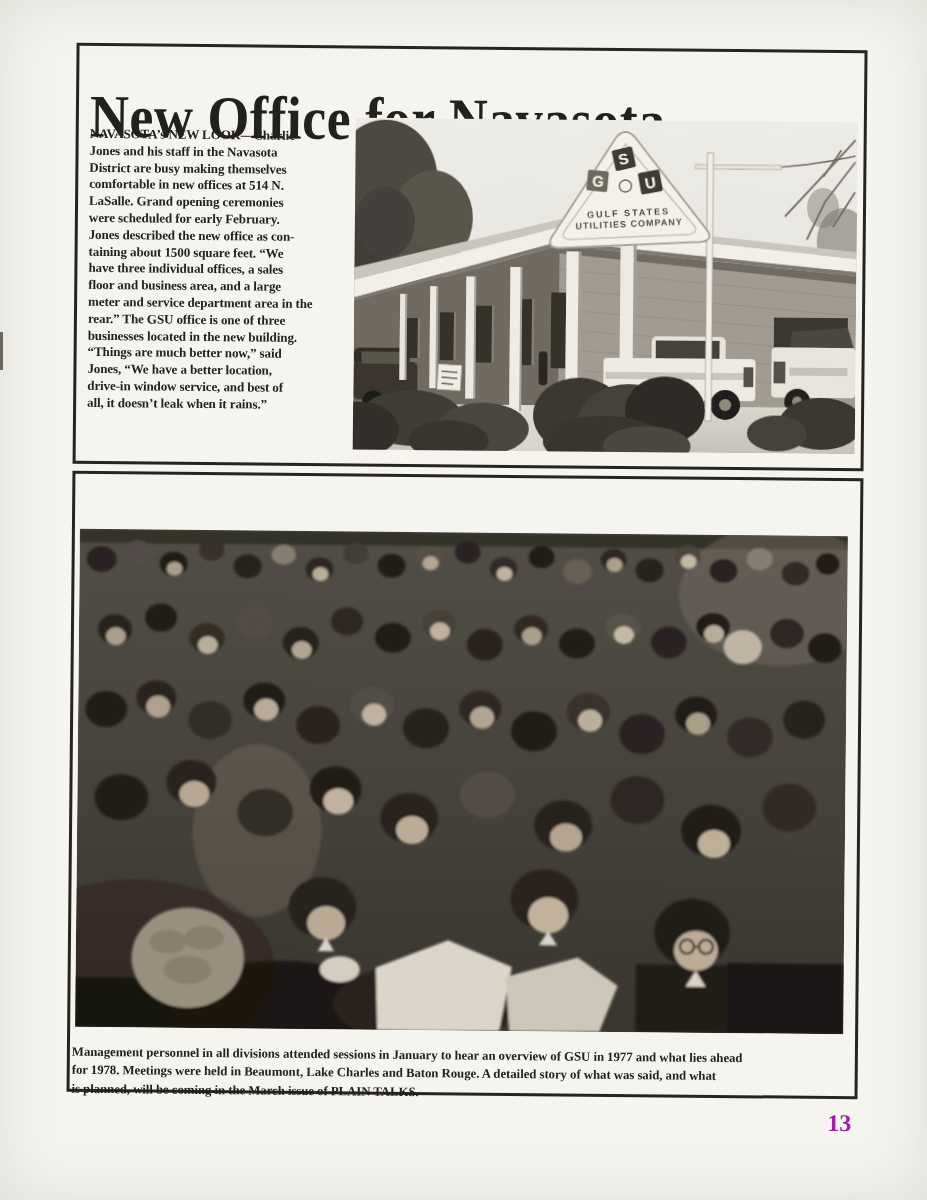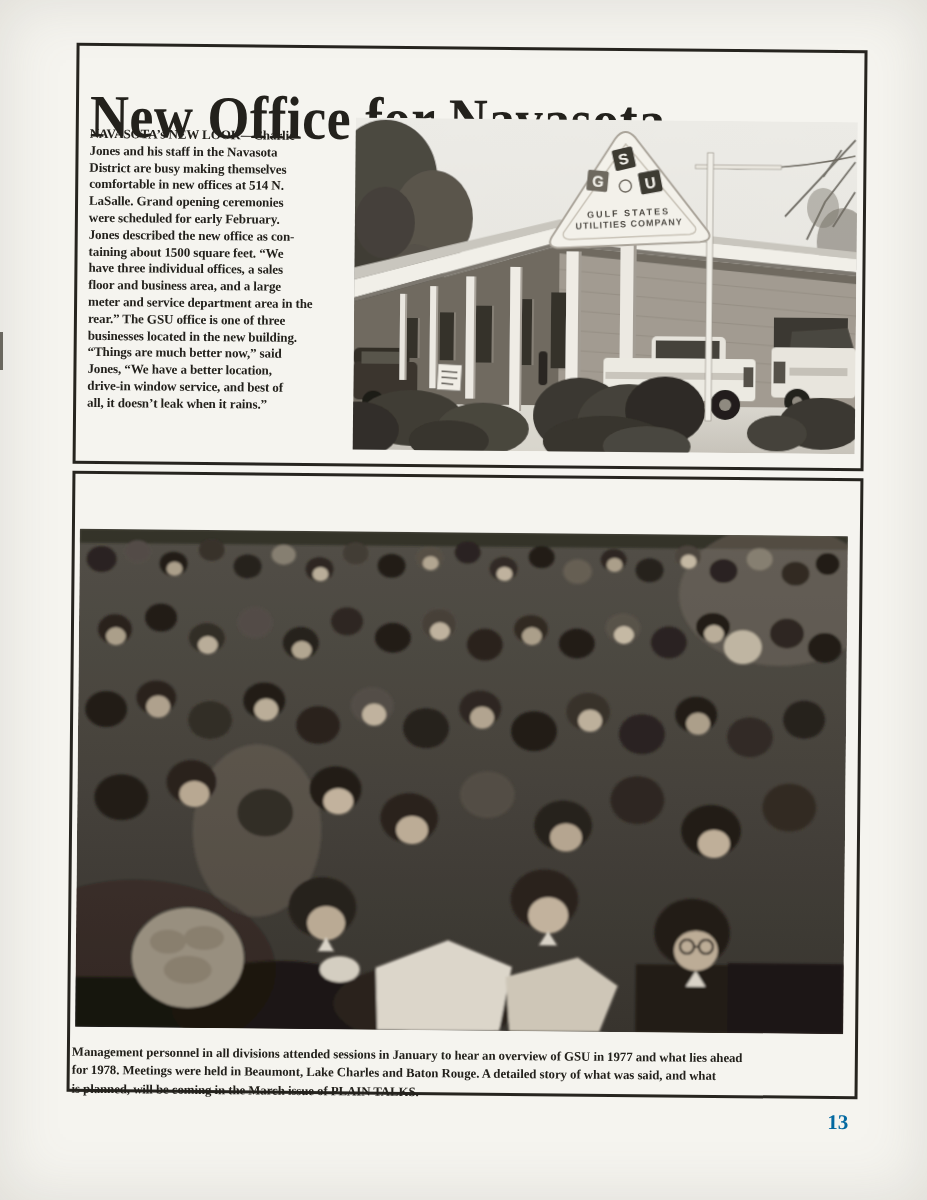--- a/index.html
+++ b/index.html
@@ -30,21 +30,21 @@
   }
   .bphoto{position:absolute;left:277px;top:69px;width:502px;height:332px;}
   .cphoto{position:absolute;left:5px;top:55px;width:768px;height:498px;}
   .caption{
     position:absolute;left:2px;top:556px;width:786px;
     font-size:12.8px;line-height:18.5px;font-weight:bold;
     color:#23211c;white-space:pre-line;letter-spacing:-.05px;
   }
   .pagenum{
     position:absolute;left:838px;top:1102px;
-    font-size:21px;font-weight:bold;color:#0369a1;
+    font-size:24px;font-weight:bold;color:#a21caf;
   }
   figure{margin:0;}
   svg{display:block;}
 </style>
 </head>
 <body>
 
 <div class="paper-vignette"></div>
 <div class="edge-artifact"></div>
 

